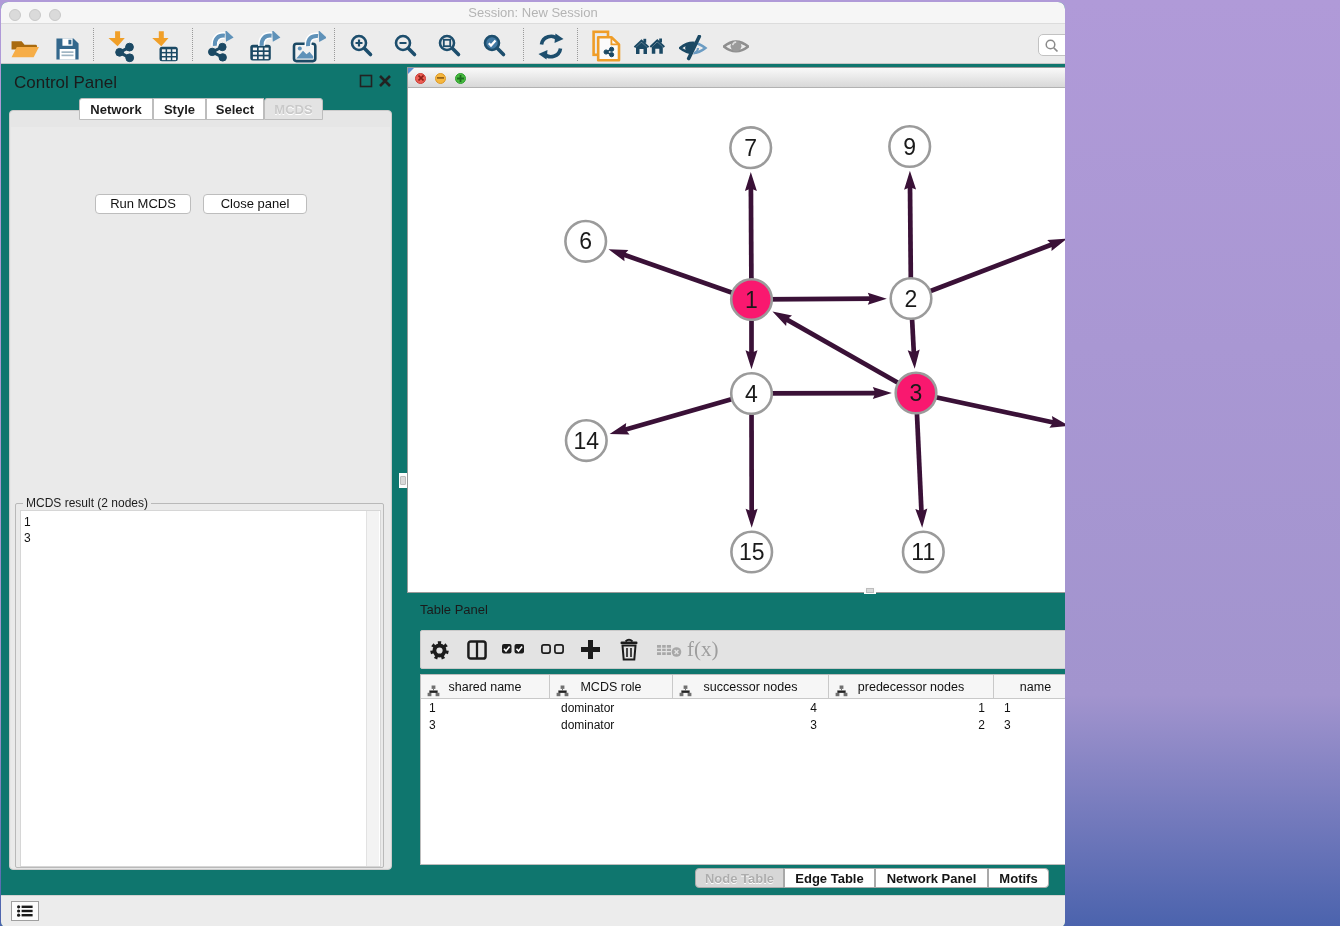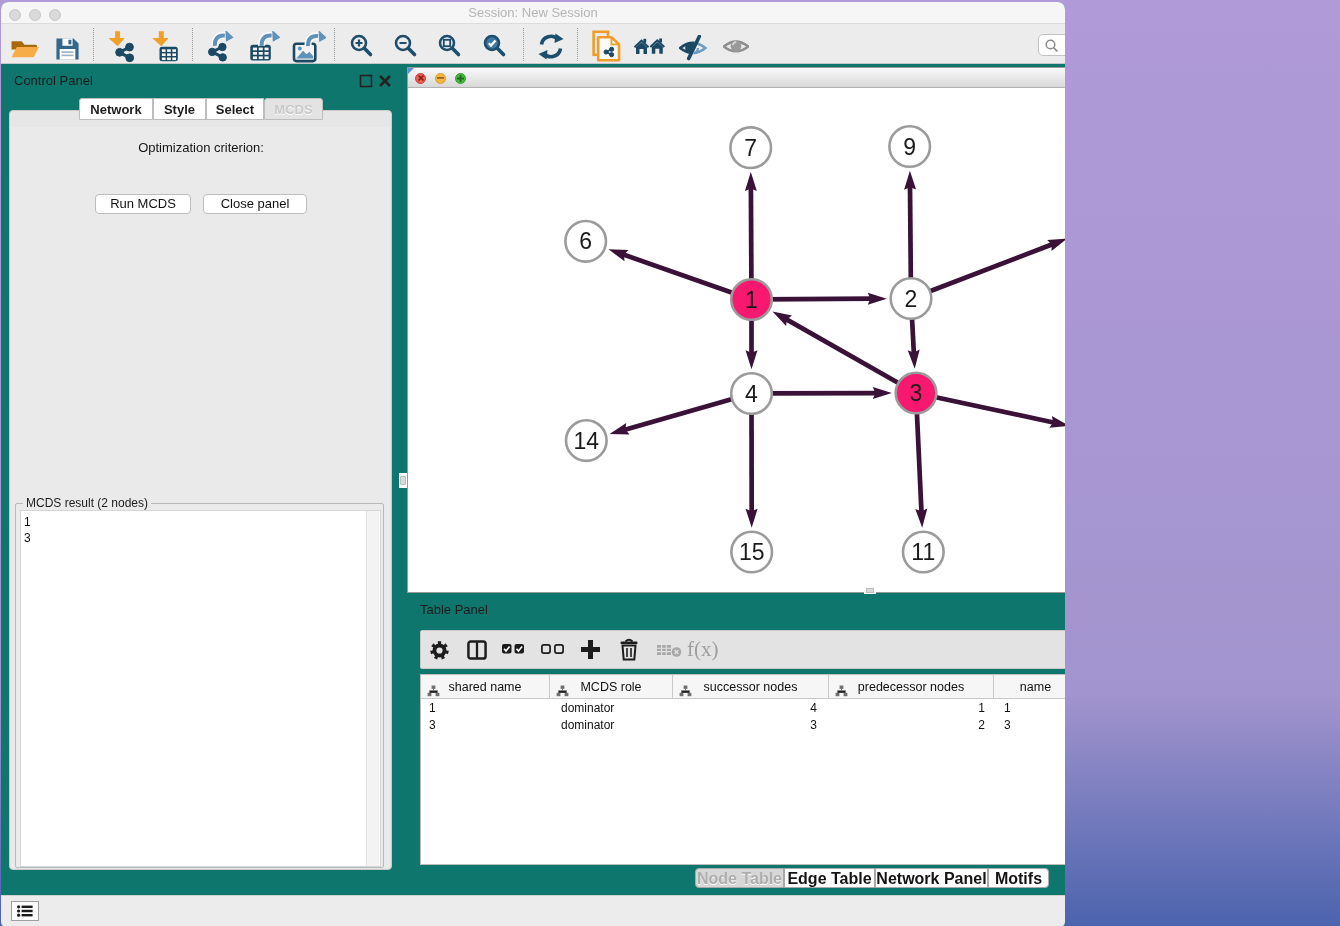--- a/index.html
+++ b/index.html
@@ -8,21 +8,21 @@
 .abs{position:absolute}
 
 #titlebar{position:absolute;left:0;top:0;width:100%;height:22px;background:#f6f6f6;border-bottom:1px solid #dcdcdc}
 .tl{position:absolute;top:7px;width:12px;height:12px;border-radius:50%;background:#dadada;border:1px solid #c8c8c8}
 #title{position:absolute;top:3px;width:100%;text-align:center;font-size:13px;color:#b4b4b4}
 
 #toolbar{position:absolute;left:0;top:22px;width:100%;height:40px;background:#ececec;border-bottom:1px solid #c6c6c6}
 .sep{position:absolute;top:4px;height:33px;width:0;border-left:1px dotted #999}
 #search{position:absolute;left:1037px;top:10px;width:290px;height:22px;background:#fff;border:1px solid #c2c2c2;border-radius:5px}
 
-#cp-title{position:absolute;left:13px;top:71px;font-size:13px;color:#1b1b1b}
+#cp-title{position:absolute;left:13px;top:71px;font-size:17px;color:#1b1b1b}
 #cp-box{position:absolute;left:8px;top:108px;width:383px;height:760px;background:#e6e6e6;border:1px solid #cbcbcb;border-radius:4px}
 #cp-inner{position:absolute;left:10px;top:125px;width:379px;height:741px;background:#eaeaea}
 .tab{position:absolute;top:96px;height:22px;background:#fff;border:1px solid #bdbdbd;font-size:13px;font-weight:bold;color:#1d1d1d;text-align:center;line-height:21px}
 .tabsel{background:#e3e3e3;color:#c9c9c9;text-shadow:0 1px 0 #fff;border-radius:3px 3px 0 0}
 #opt-label{position:absolute;left:0;top:138px;width:400px;text-align:center;font-size:13px;color:#151515}
 #dropdown{position:absolute;left:44px;top:159px;width:312px;height:20px;background:#fff;border:1px solid #b4b4b4;border-radius:4px;font-size:13px;color:#111;line-height:18px;padding-left:13px}
 .btn{position:absolute;top:192px;height:20px;background:#fff;border:1px solid #bdbdbd;border-radius:4px;font-size:13px;color:#111;text-align:center;line-height:18px}
 #fieldset{position:absolute;left:14px;top:501px;width:369px;height:365px;border:1px solid #b9b9b9;border-radius:2px}
 #fs-legend{position:absolute;left:22px;top:494px;background:#eaeaea;padding:0 3px;font-size:12px;color:#1c1c1c}
 #fs-white{position:absolute;left:19px;top:508px;width:361px;height:357px;background:#fff;border:1px solid #d6d6d6}
@@ -33,21 +33,21 @@
 #ntitle{position:absolute;left:0;top:0;width:100%;height:20px;background:linear-gradient(#f9f9f9,#d8d8d8);border-bottom:1px solid #b2b2b2}
 #ntitle-text{position:absolute;top:3px;width:100%;text-align:center;font-size:12px;font-weight:bold;color:#222}
 .mbtn{position:absolute;top:4.5px;width:11px;height:11px;border-radius:50%}
 #graph{position:absolute;left:-1px;top:20px}
 
 #tp-title{position:absolute;left:419px;top:600px;font-size:13px;color:#1b1b1b}
 #tp-toolbar{position:absolute;left:419px;top:628px;width:913px;height:39px;background:#e3e3e3;border:1px solid #c9c9c9;border-radius:2px}
 #tp-table{position:absolute;left:419px;top:672px;width:913px;height:191px;background:#fff;border:1px solid #bdbdbd}
 .hcell{position:absolute;top:0;height:24px;background:#f6f6f6;border-right:1px solid #c9c9c9;border-bottom:1px solid #c9c9c9;font-size:12.5px;color:#111;text-align:center;line-height:24px}
 .trow{position:absolute;font-size:12px;color:#111}
-.btab{position:absolute;top:866px;height:20px;background:#fff;border:1px solid #a9a9a9;font-size:16px;font-weight:bold;color:#141414;text-align:center;line-height:19px}
+.btab{position:absolute;top:866px;height:20px;background:#fff;border:1px solid #a9a9a9;font-size:13px;font-weight:bold;color:#141414;text-align:center;line-height:19px}
 
 #statusbar{position:absolute;left:0;top:893px;width:100%;height:33px;background:#ececec;border-top:1px solid #d2d2d2}
 #memtn{position:absolute;left:1255px;top:897px;width:73px;height:23px;background:#f7f7f7;border:1px solid #a8a8a8;font-size:11.5px;color:#111}
 #listbtn{position:absolute;left:10px;top:899px;width:28px;height:20px;background:#fcfcfc;border:1px solid #9f9f9f}
 </style></head>
 <body>
 <div id="win">
 
 <div id="titlebar">
   <div class="tl" style="left:8px"></div>
@@ -225,21 +225,20 @@
 <svg class="abs" style="left:358px;top:72px" width="34" height="14" viewBox="0 0 34 14">
       <rect x="1.5" y="1.5" width="11" height="11" fill="none" stroke="#222" stroke-width="1.6"></rect>
       <path d="M21 2 L31 12 M31 2 L21 12" stroke="#222" stroke-width="2.6"></path>
     </svg>
 <div id="cp-box"></div>
 <div id="cp-inner"></div>
 <div class="tab" style="left:78px;width:74px;border-radius:3px 0 0 0">Network</div>
 <div class="tab" style="left:152px;width:53px">Style</div>
 <div class="tab" style="left:205px;width:58px">Select</div>
 <div class="tab tabsel" style="left:263px;width:59px">MCDS</div>
-<div id="opt-label">Optimization criterion:</div>
 <div class="btn" style="left:94px;width:96px">Run MCDS</div>
 <div class="btn" style="left:202px;width:104px">Close panel</div>
 <div id="fieldset"></div>
 <div id="fs-white"></div>
 <div id="fs-scroll"></div>
 <div id="fs-legend">MCDS result (2 nodes)</div>
 <div id="fs-text">1<br>3</div>
 
 <div id="nwin">
   <div id="ntitle">

